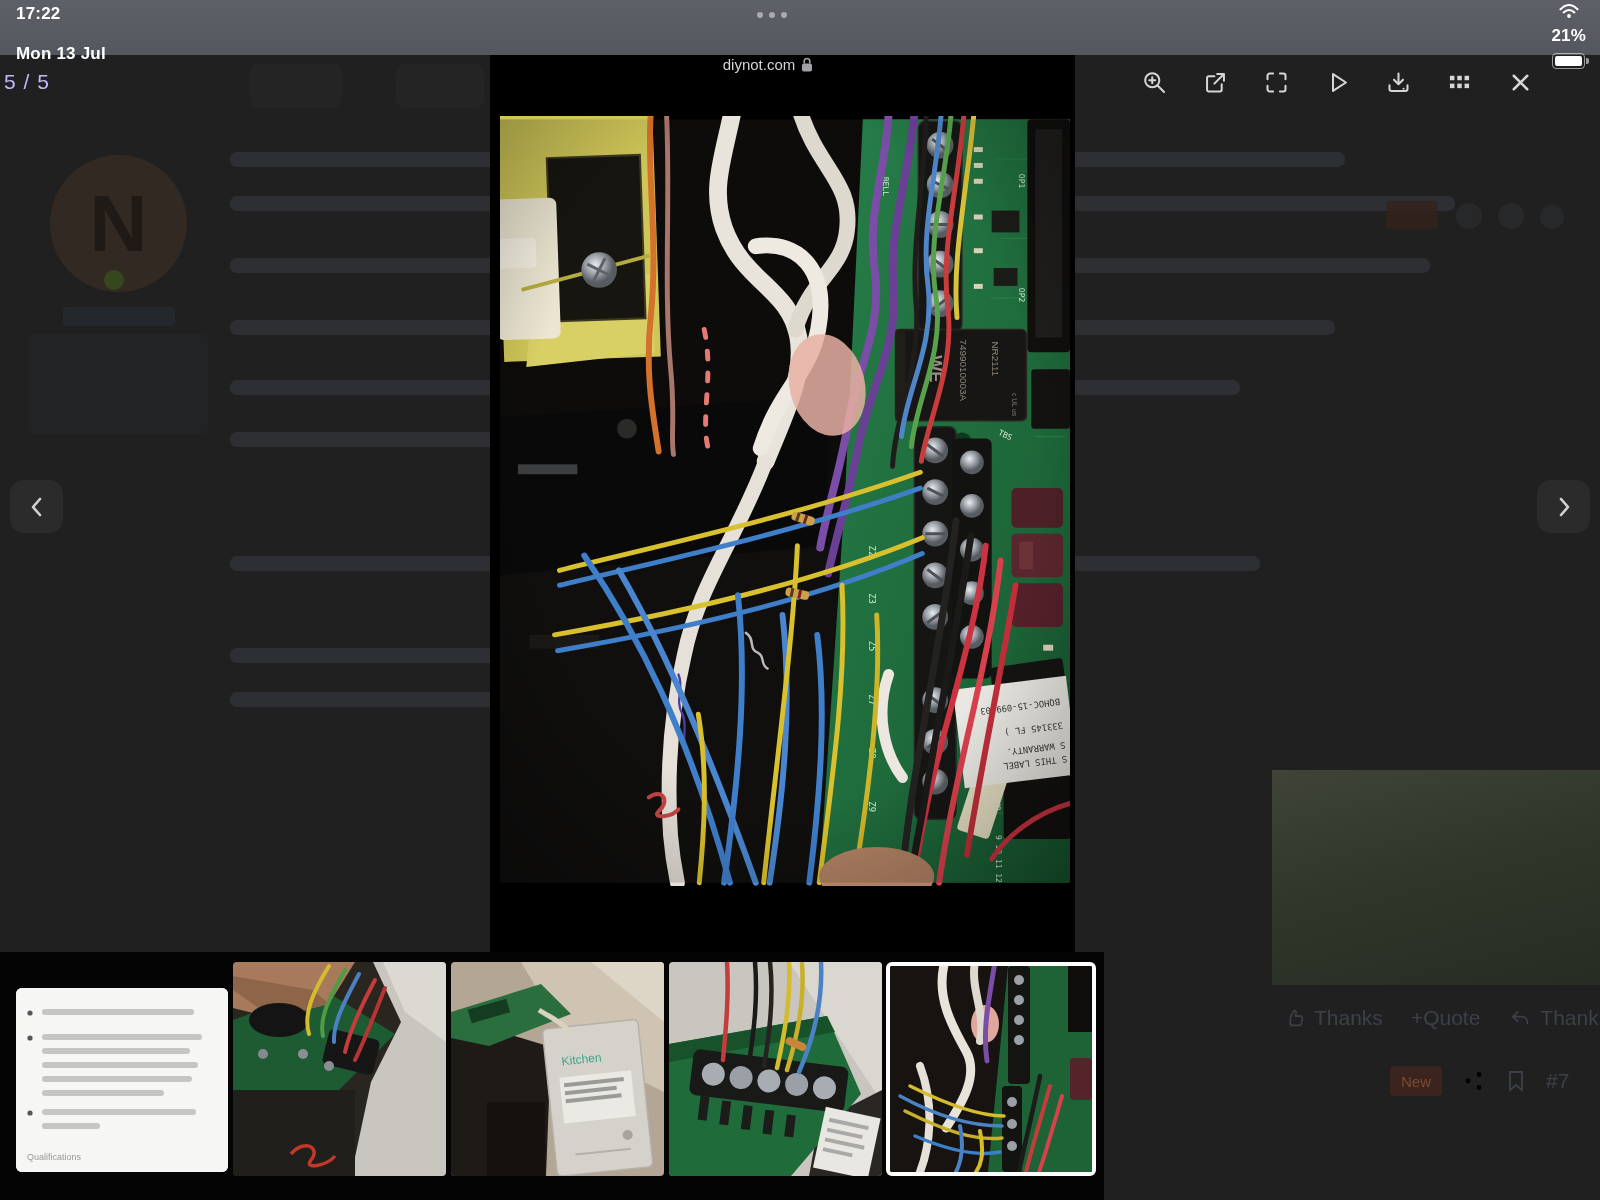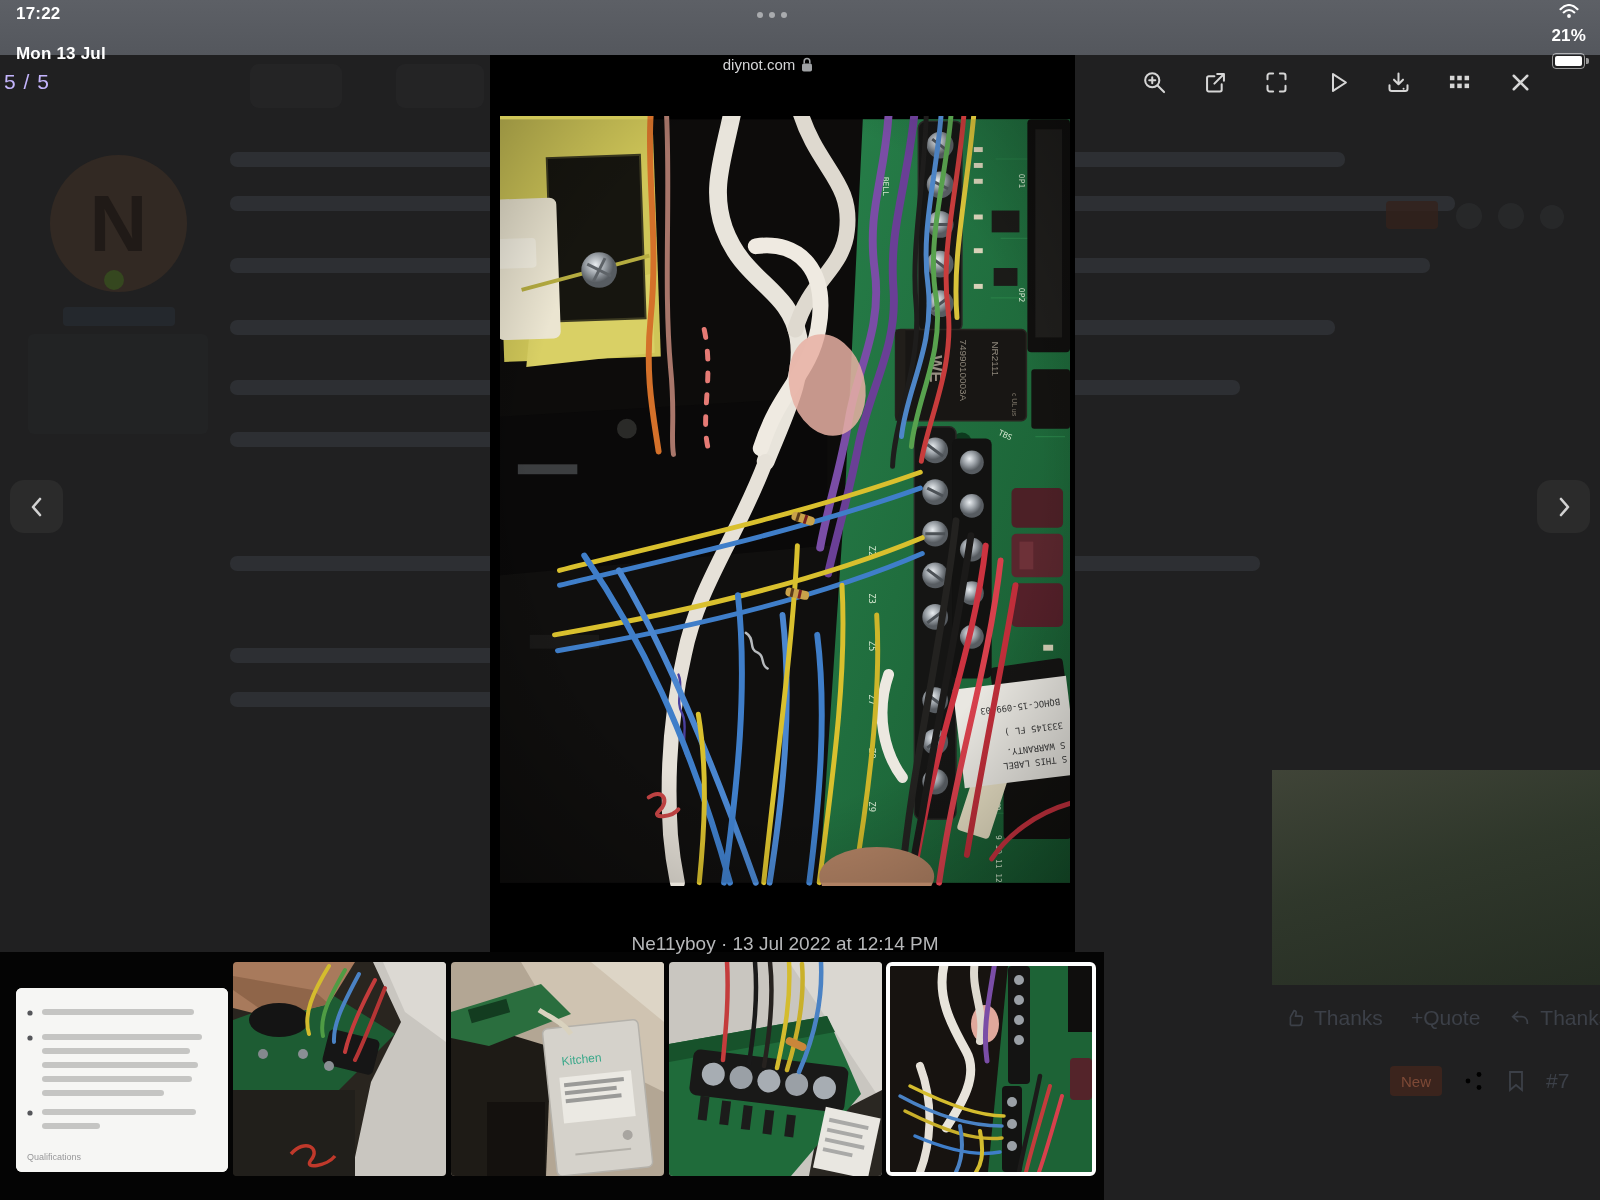--- a/index.html
+++ b/index.html
@@ -397,21 +397,20 @@
     <svg width="36" height="36" viewBox="0 0 36 36">
         <path d="M21,10 L14,18 21,26"></path>
       </svg>
   </div>
   <div class="abs navbtn" style="left:1537px;top:480px;">
     <svg width="36" height="36" viewBox="0 0 36 36">
         <path d="M15,10 L22,18 15,26"></path>
       </svg>
   </div>
 
-  <div id="cap-meta" class="abs">Ne11yboy · 13 Jul 2022 at 12:14 PM</div>
 
   <div id="t1" class="abs thumb">
     <svg width="212" height="184" viewBox="0 0 212 184">
       <rect width="212" height="184" fill="#f6f6f4"></rect>
       <g fill="#55565a">
           <circle cx="14" cy="25" r="2.6"></circle>
           <circle cx="14" cy="50" r="2.6"></circle>
           <circle cx="14" cy="125" r="2.6"></circle>
         </g>
       <g fill="#c5c5c3">

